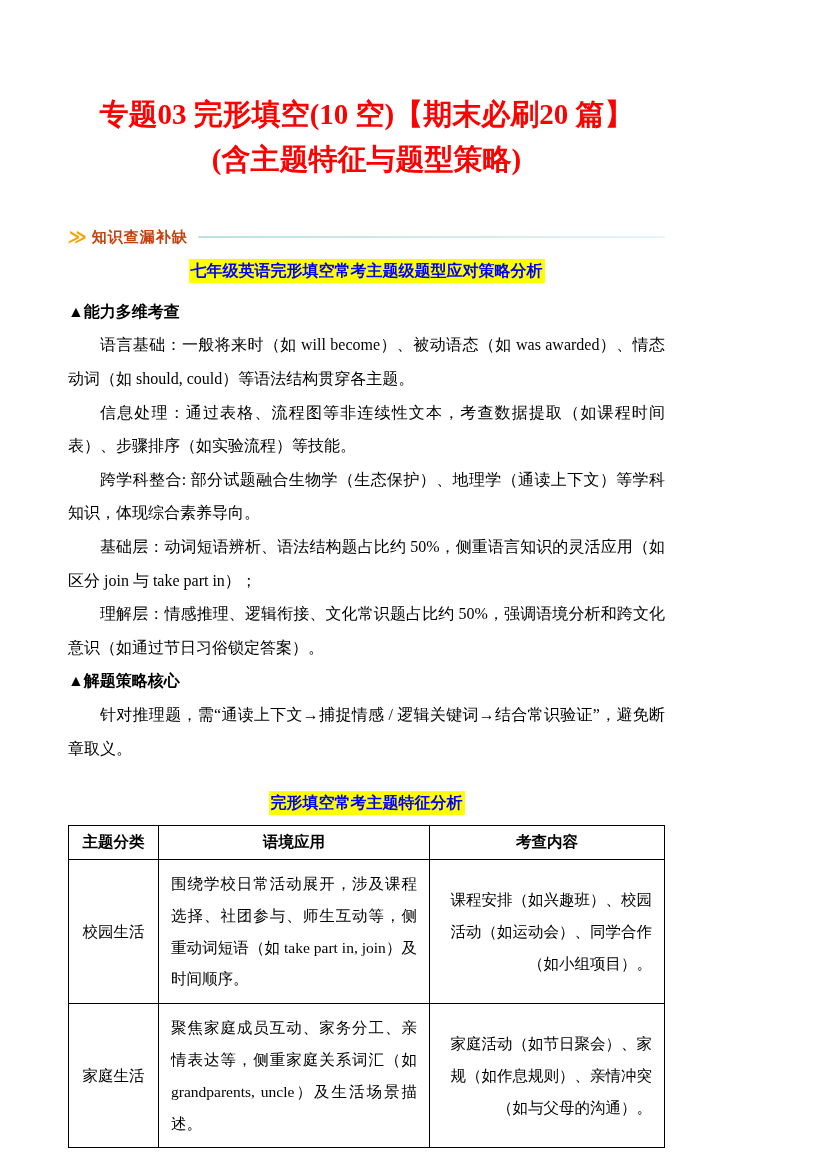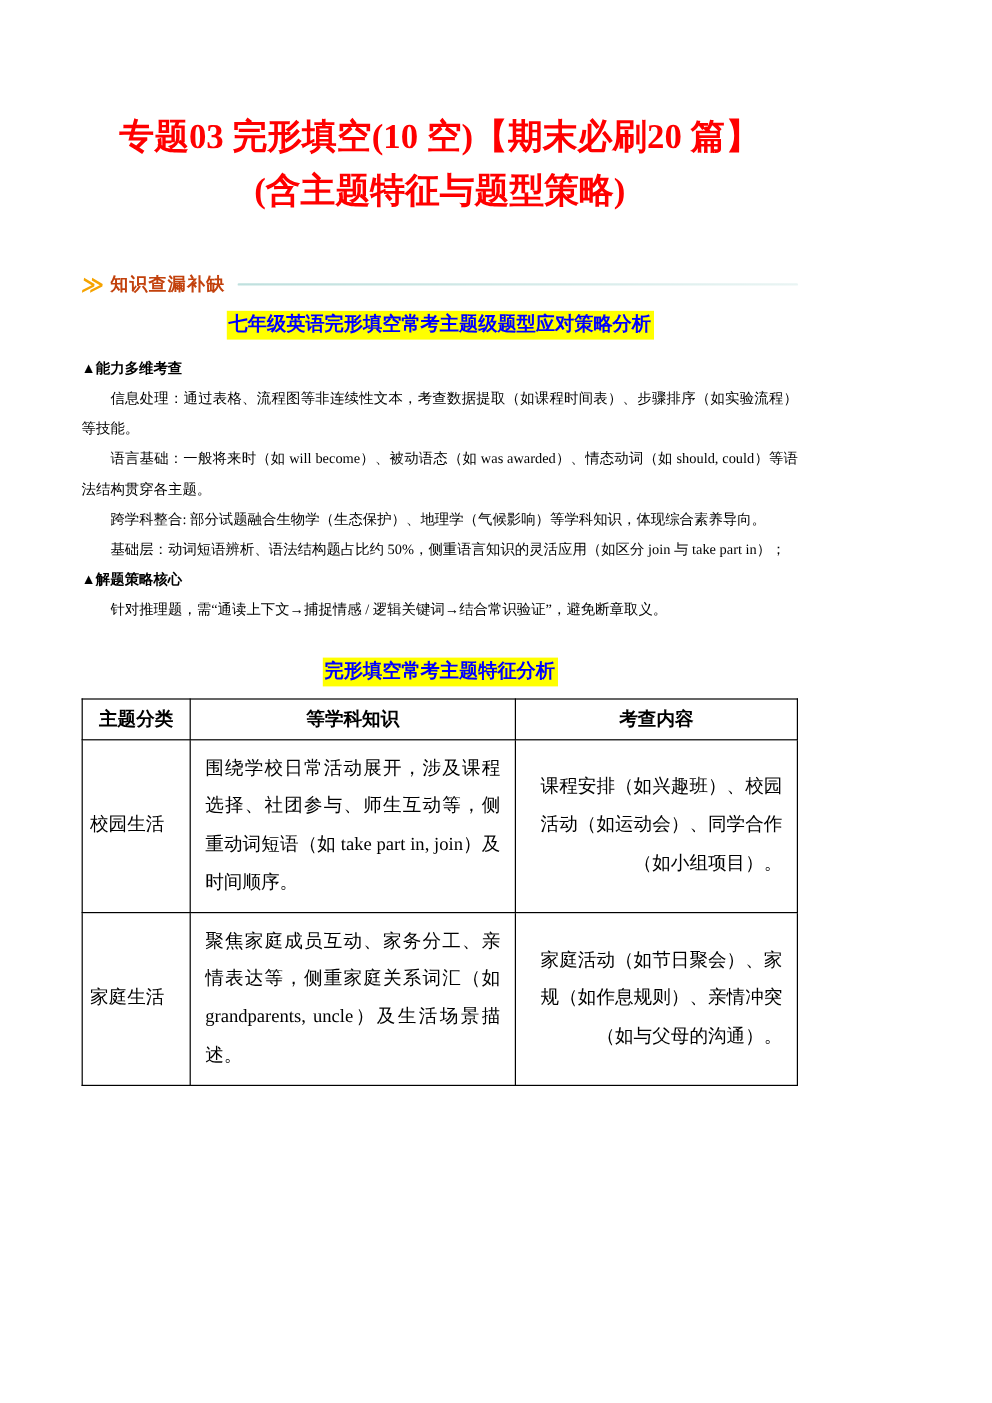--- a/index.html
+++ b/index.html
@@ -58,21 +58,21 @@
     display:inline-block;
     background:#ffff00;
     color:#0000ff;
     font-weight:bold;
     font-size:16px;
     line-height:1.5;
     padding:0 2px;
     text-align:center;
   }
   
-  .body-text { font-size:12px; line-height:2.1; text-align:justify; }
+  .body-text { font-size:16px; line-height:2.1; text-align:justify; }
   .bh { font-weight:bold; }
   .bp { text-indent:2em; }
   
   table.topic-table {
     width:100%;
     border-collapse:collapse;
     table-layout:fixed;
     font-size:15.5px;
     margin-top:4px;
   }
@@ -81,21 +81,21 @@
     font-weight:bold;
     height:34px;
     padding:2px 6px;
   }
   .topic-table col.c1 { width:90px; }
   .topic-table col.c2 { width:271px; }
   .topic-table td {
     vertical-align:middle;
     line-height:2.05;
   }
-  .topic-table td.cat { padding:4px 6px; }
+  .topic-table td.cat { text-align:center; padding:4px 6px; }
   .topic-table td.feat { text-align:justify; padding:8px 12px; }
   .topic-table td.cont { text-align:right; padding:8px 12px; }
 </style>
 </head>
 <body>
 
 <div class="page">
 
   <h1 class="doc-title">
     <div>专题03 完形填空(10 空)【期末必刷20 篇】</div>
@@ -107,42 +107,43 @@
     <span class="section-label">知识查漏补缺</span>
     <span class="section-rule"></span>
   </div>
 
   <div class="hl-row first">
     <span class="hl">七年级英语完形填空常考主题级题型应对策略分析</span>
   </div>
 
   <div class="body-text">
     <p class="bh">▲能力多维考查</p>
+    <p class="bp">语言基础：一般将来时（如 will become）、被动语态（如 was awarded）、情态动词（如 should, could）等语法结构贯穿各主题。</p>
     <p class="bp">信息处理：通过表格、流程图等非连续性文本，考查数据提取（如课程时间表）、步骤排序（如实验流程）等技能。</p>
-    <p class="bp">语言基础：一般将来时（如 will become）、被动语态（如 was awarded）、情态动词（如 should, could）等语法结构贯穿各主题。</p>
-    <p class="bp">跨学科整合: 部分试题融合生物学（生态保护）、地理学（气候影响）等学科知识，体现综合素养导向。</p>
+    <p class="bp">跨学科整合: 部分试题融合生物学（生态保护）、地理学（通读上下文）等学科知识，体现综合素养导向。</p>
     <p class="bp">基础层：动词短语辨析、语法结构题占比约 50%，侧重语言知识的灵活应用（如区分 join 与 take part in）；</p>
+    <p class="bp">理解层：情感推理、逻辑衔接、文化常识题占比约 50%，强调语境分析和跨文化意识（如通过节日习俗锁定答案）。</p>
     <p class="bh">▲解题策略核心</p>
     <p class="bp">针对推理题，需“通读上下文→捕捉情感 / 逻辑关键词→结合常识验证”，避免断章取义。</p>
   </div>
 
   <div class="hl-row second">
     <span class="hl">完形填空常考主题特征分析</span>
   </div>
 
   <table class="topic-table">
     <colgroup>
         <col class="c1">
         <col class="c2">
         <col class="c3">
       </colgroup>
     <thead>
       <tr>
         <th>主题分类</th>
-        <th>等学科知识</th>
+        <th>语境应用</th>
         <th>考查内容</th>
       </tr>
     </thead>
     <tbody>
       <tr>
         <td class="cat">校园生活</td>
         <td class="feat">围绕学校日常活动展开，涉及课程选择、社团参与、师生互动等，侧重动词短语（如 take part in, join）及时间顺序。</td>
         <td class="cont">课程安排（如兴趣班）、校园活动（如运动会）、同学合作（如小组项目）。</td>
       </tr>
       <tr>

